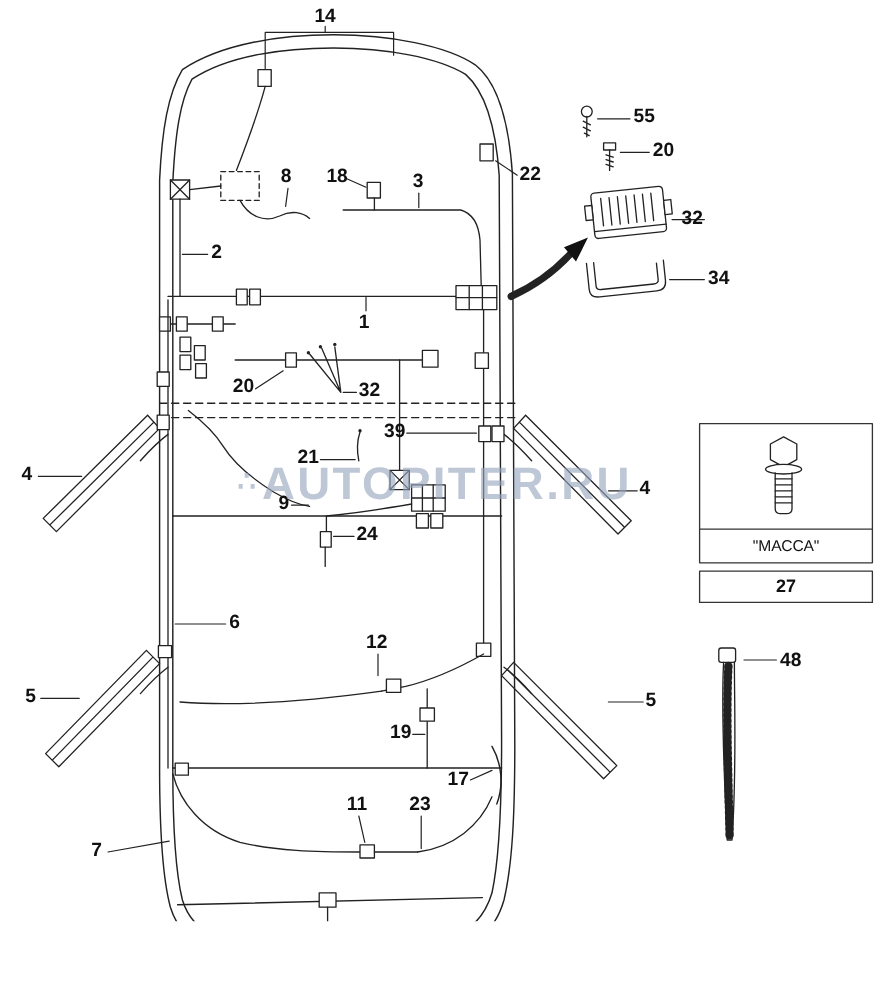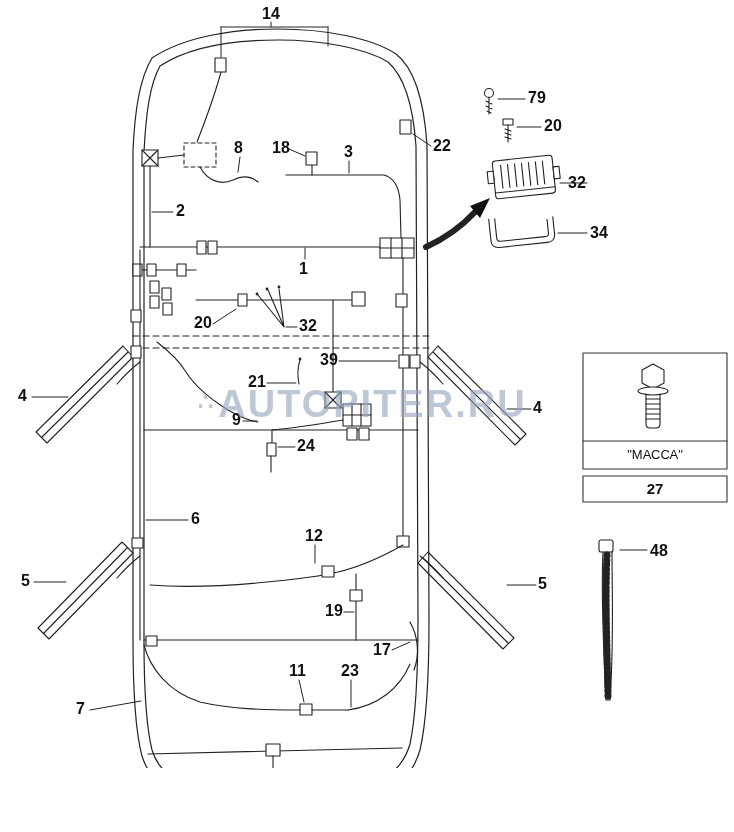--- a/index.html
+++ b/index.html
@@ -221,21 +221,21 @@
         <path d="M392 650 L410 642"></path>
         <path d="M299 680 L304 702"></path>
         <path d="M351 680 V707"></path>
         <path d="M90 710 L141 701"></path>
         <path d="M620 550 H647"></path>
       </g>
     </g>
   </svg>
 
   <div class="co" style="left:262px;top:6px">14</div>
-  <div class="co" style="left:528px;top:90px">79</div>
+  <div class="co" style="left:528px;top:90px">55</div>
   <div class="co" style="left:544px;top:118px">20</div>
   <div class="co" style="left:568px;top:175px">32</div>
   <div class="co" style="left:590px;top:225px">34</div>
   <div class="co" style="left:433px;top:138px">22</div>
   <div class="co" style="left:234px;top:140px">8</div>
   <div class="co" style="left:272px;top:140px">18</div>
   <div class="co" style="left:344px;top:144px">3</div>
   <div class="co" style="left:176px;top:203px">2</div>
   <div class="co" style="left:299px;top:261px">1</div>
   <div class="co" style="left:194px;top:315px">20</div>

